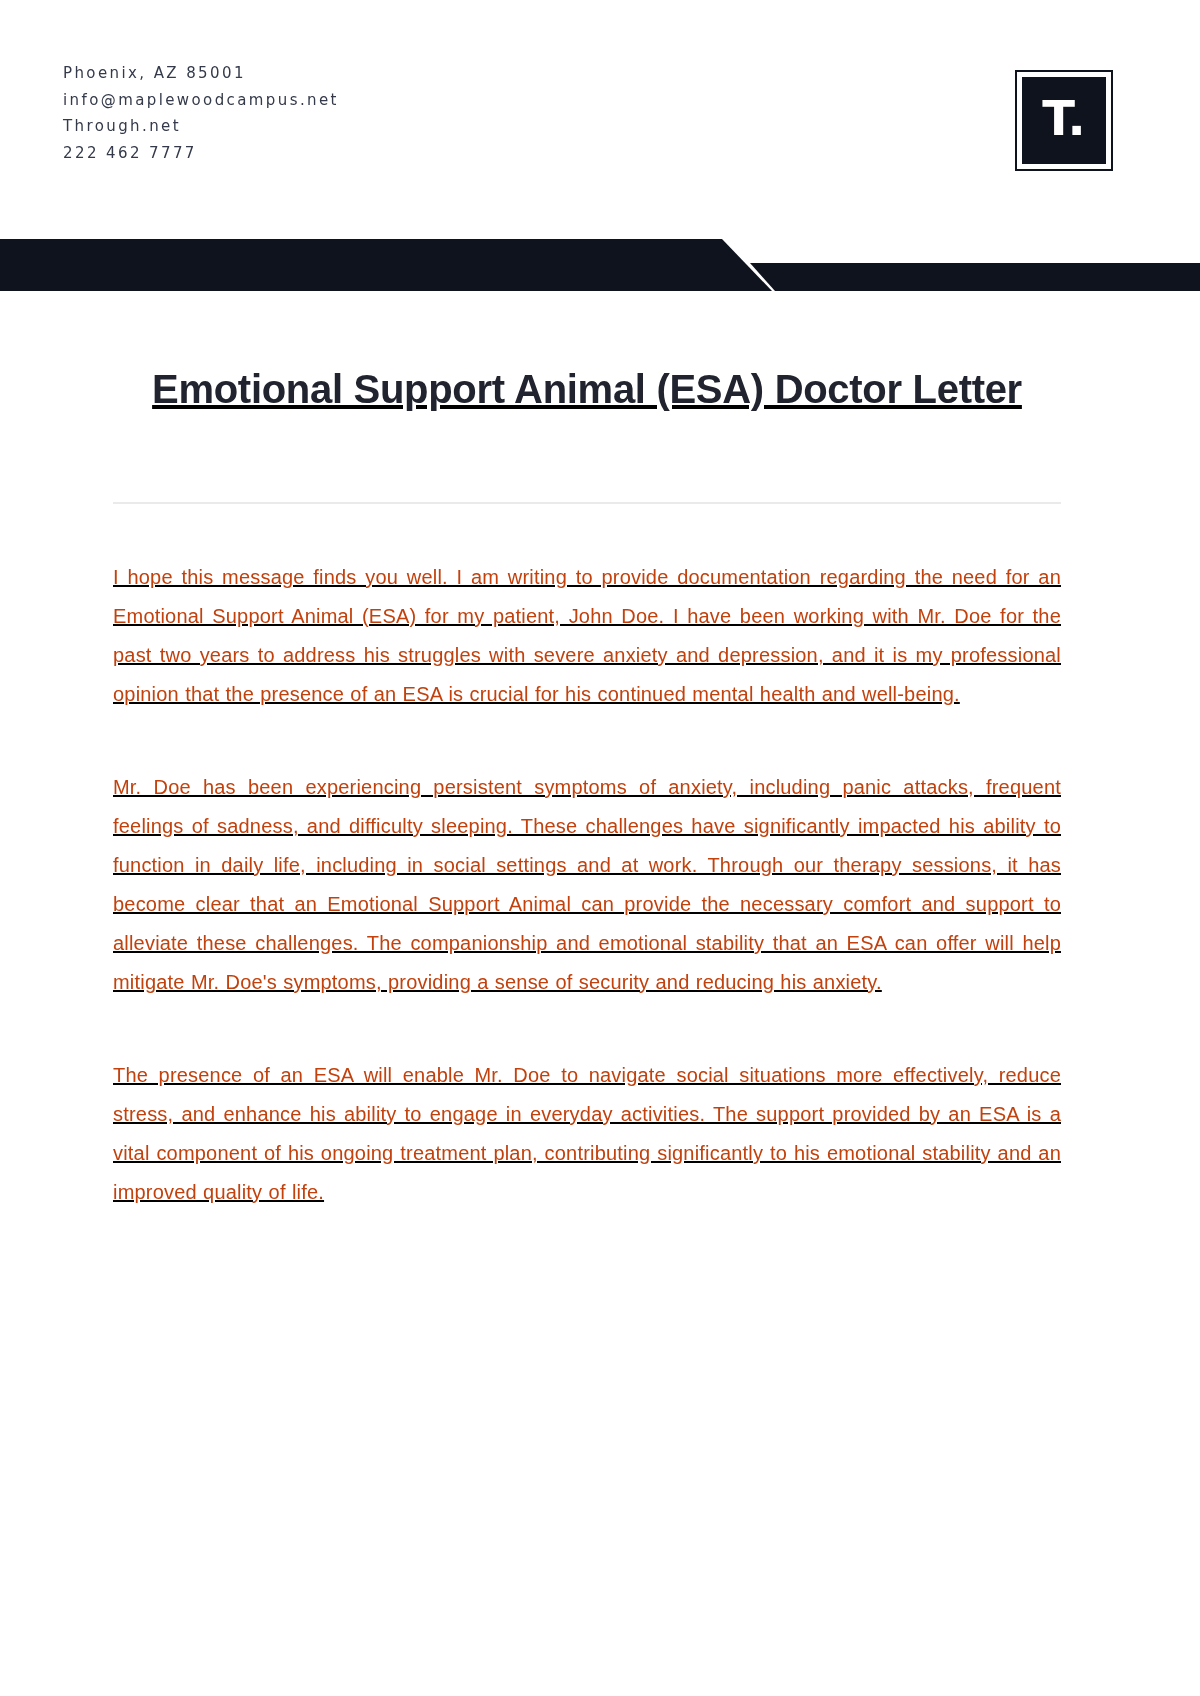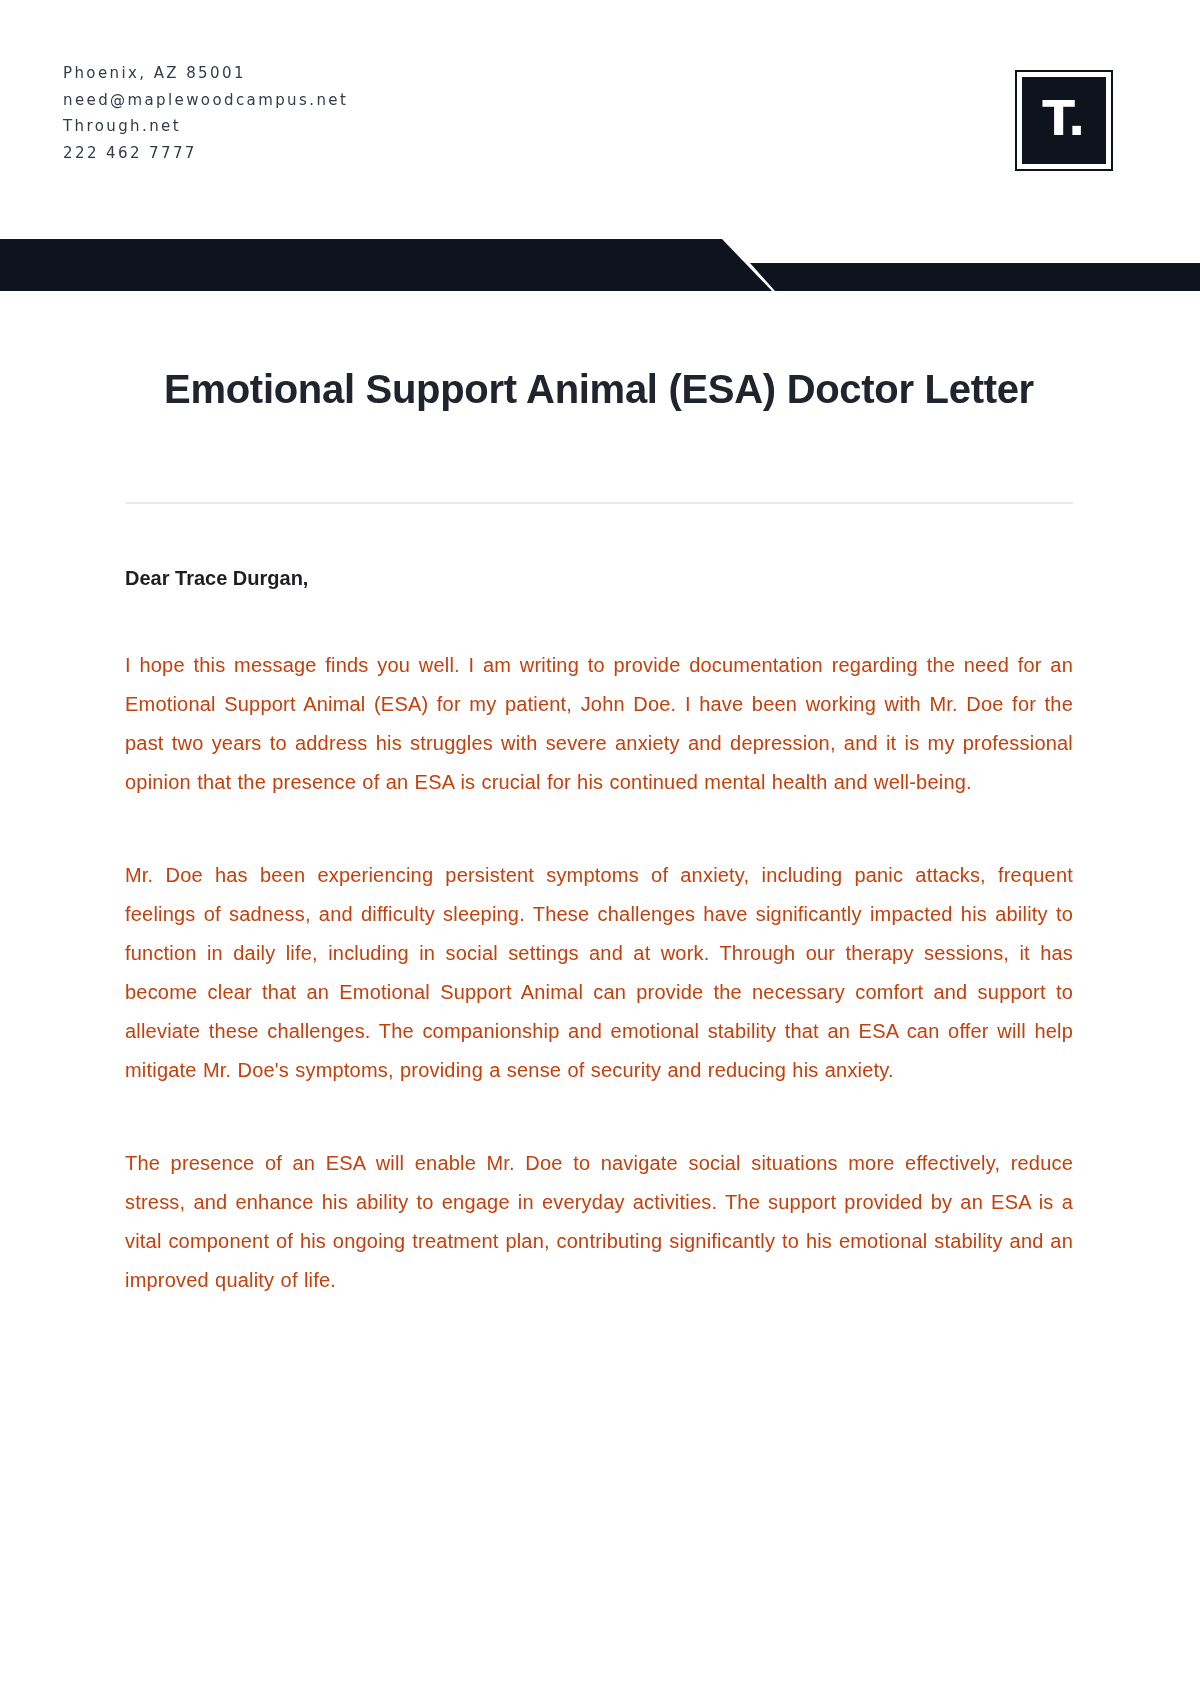--- a/index.html
+++ b/index.html
@@ -71,23 +71,24 @@
     left: 750px; right: 0;
     top: 24px;
     height: 28px;
     background: #0e131e;
     clip-path: polygon(0 0, 100% 0, 100% 100%, 25px 100%);
   }
 
   
   .content {
     position: absolute;
-    left: 125px;
+    left: 113px;
     top: 362px;
     width: 948px;
+    text-decoration: underline;
   }
   h1.title {
     font-size: 40px;
     line-height: 54px;
     font-weight: 700;
     letter-spacing: -0.3px;
     text-align: center;
     color: #21242e;
     max-width: 880px;
     margin: 0 auto;
@@ -116,38 +117,37 @@
     color: #c2410c;
   }
 </style>
 </head>
 <body>
 
 <div class="page">
 
   <div class="contact">
     <div>Phoenix, AZ 85001</div>
-    <div>need@maplewoodcampus.net</div>
+    <div>info@maplewoodcampus.net</div>
     <div>Through.net</div>
     <div>222 462 7777</div>
   </div>
 
   <div class="logo">
     <div class="logo-mark">
       <span>T.</span>
     </div>
   </div>
 
   <div class="banner">
     <div class="band-left"></div>
     <div class="band-right"></div>
   </div>
 
   <div class="content">
     <h1 class="title">Emotional Support Animal (ESA) Doctor Letter</h1>
     <hr class="divider">
-    <p class="greeting">Dear Trace Durgan,</p>
     <p class="para">I hope this message finds you well. I am writing to provide documentation regarding the need for an Emotional Support Animal (ESA) for my patient, John Doe. I have been working with Mr. Doe for the past two years to address his struggles with severe anxiety and depression, and it is my professional opinion that the presence of an ESA is crucial for his continued mental health and well-being.</p>
     <p class="para">Mr. Doe has been experiencing persistent symptoms of anxiety, including panic attacks, frequent feelings of sadness, and difficulty sleeping. These challenges have significantly impacted his ability to function in daily life, including in social settings and at work. Through our therapy sessions, it has become clear that an Emotional Support Animal can provide the necessary comfort and support to alleviate these challenges. The companionship and emotional stability that an ESA can offer will help mitigate Mr. Doe's symptoms, providing a sense of security and reducing his anxiety.</p>
     <p class="para">The presence of an ESA will enable Mr. Doe to navigate social situations more effectively, reduce stress, and enhance his ability to engage in everyday activities. The support provided by an ESA is a vital component of his ongoing treatment plan, contributing significantly to his emotional stability and an improved quality of life.</p>
   </div>
 
 </div>
 
 </body></html>

